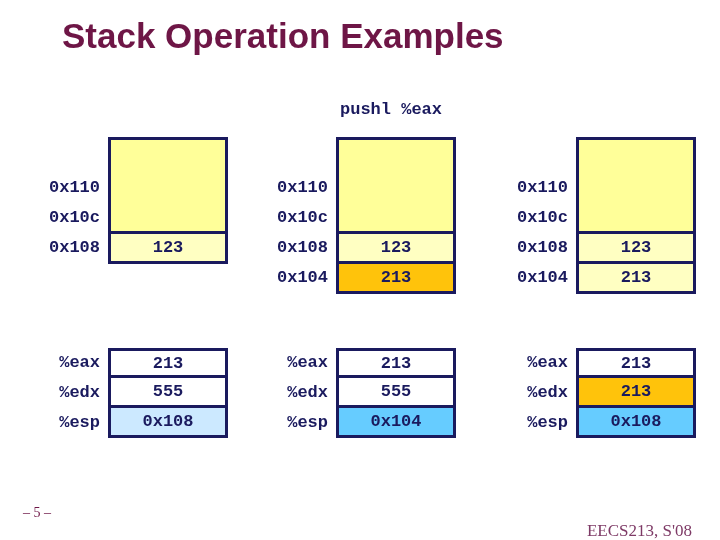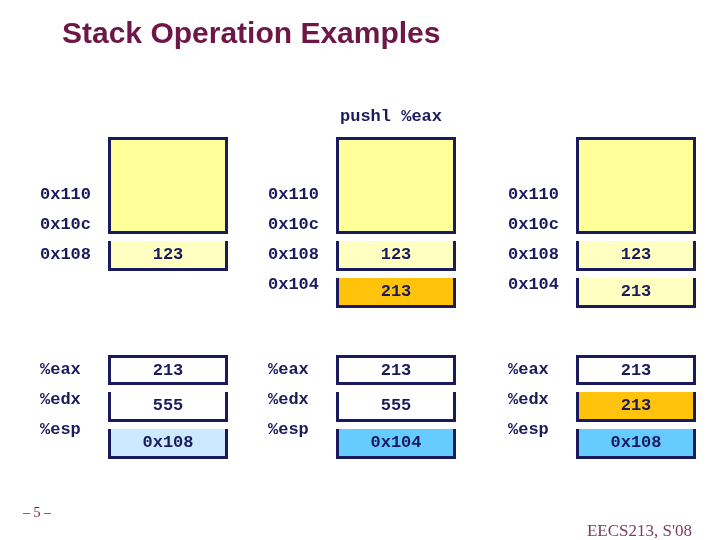--- a/index.html
+++ b/index.html
@@ -6,34 +6,34 @@
   .slide {
     position: relative;
     width: 720px; height: 540px;
     background: #ffffff;
     overflow: hidden;
     font-family: "Liberation Sans", sans-serif;
   }
   .title {
     position: absolute; left: 62px; top: 16px;
     font-family: "Liberation Sans", sans-serif;
-    font-size: 30px; font-weight: bold;
+    font-size: 35px; font-weight: bold;
     color: #6E1646; letter-spacing: 0px;
   }
   .mono {
     font-family: "Liberation Mono", "DejaVu Sans Mono", monospace;
-    font-weight: bold; color: #1A1A5E; font-size: 17px; margin-top: 7px;
+    font-weight: bold; color: #1A1A5E; font-size: 17px;
   }
   .op-label {
     position: absolute; top: 100px; width: 130px; height: 20px;
     text-align: center; line-height: 20px;
   }
   .addr-label, .reg-label {
     position: absolute; width: 60px; height: 30px;
-    line-height: 30px;
+    text-align: right; line-height: 30px;
   }
   .stackbox, .regtable { position: absolute; width: 120px; }
   .stackbox { top: 137px; }
   .regtable { top: 348px; }
   .bigbox {
     box-sizing: border-box; height: 97px;
     border: 3px solid #1A1A5E; background: #FFFF99;
   }
   .cell {
     box-sizing: border-box; height: 30px;

